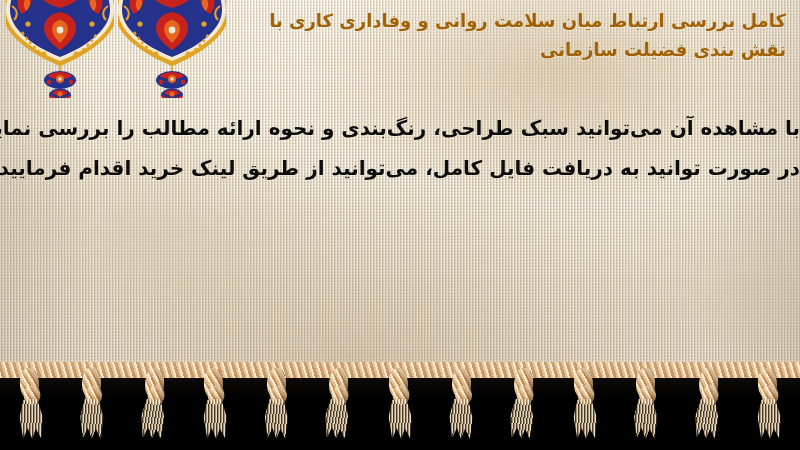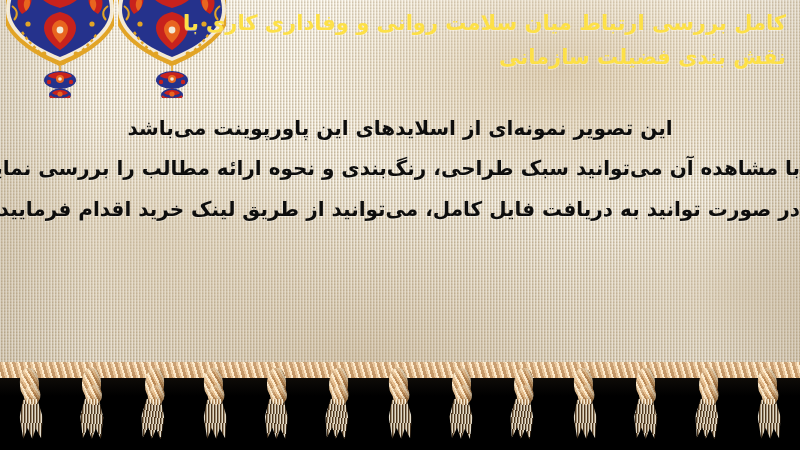--- a/index.html
+++ b/index.html
@@ -135,23 +135,23 @@
   
   .title-block {
     position: absolute;
     right: 14px;
     top: 6px;
     width: 560px;
     text-align: right;
     direction: rtl;
   }
   .title-line {
-    font-size: 21px;
+    font-size: 18px;
     font-weight: 700;
-    color: #fde047;
+    color: #a16207;
     line-height: 1.62;
     letter-spacing: 0px;
     text-shadow: 0 1px 0 rgba(255,250,240,0.42);
     white-space: nowrap;
   }
   .body-block {
     position: absolute;
     left: 0;
     top: 108px;
     width: 800px;
@@ -278,21 +278,20 @@
       </g>
     </svg>
   </div>
 
   <div class="title-block">
     <div class="title-line">کامل بررسی ارتباط میان سلامت روانی و وفاداری کاری با</div>
     <div class="title-line">نقش بندی فضیلت سازمانی</div>
   </div>
 
   <div class="body-block">
-    <div class="body-line">این تصویر نمونه‌ای از اسلایدهای این پاورپوینت می‌باشد</div>
     <div class="body-line">با مشاهده آن می‌توانید سبک طراحی، رنگ‌بندی و نحوه ارائه مطالب را بررسی نمایید</div>
     <div class="body-line">در صورت توانید به دریافت فایل کامل، می‌توانید از طریق لینک خرید اقدام فرمایید</div>
   </div>
 
   <div class="fringe-zone">
     <div class="fringe-black"></div>
     <div class="fringe-rope"></div>
     <div id="tassel-host">
         <div class="tassel" style="left: 15.7692px; transform: rotate(-3deg);">
           <div class="knot"></div>

